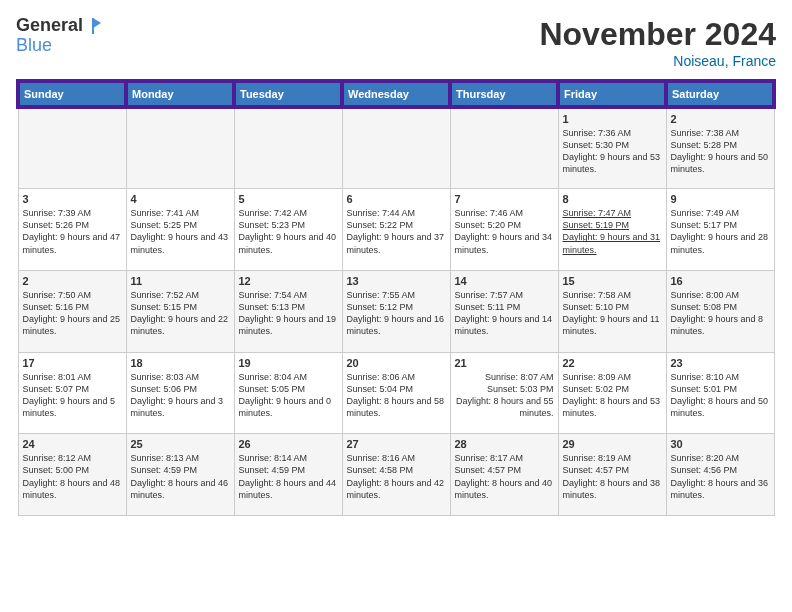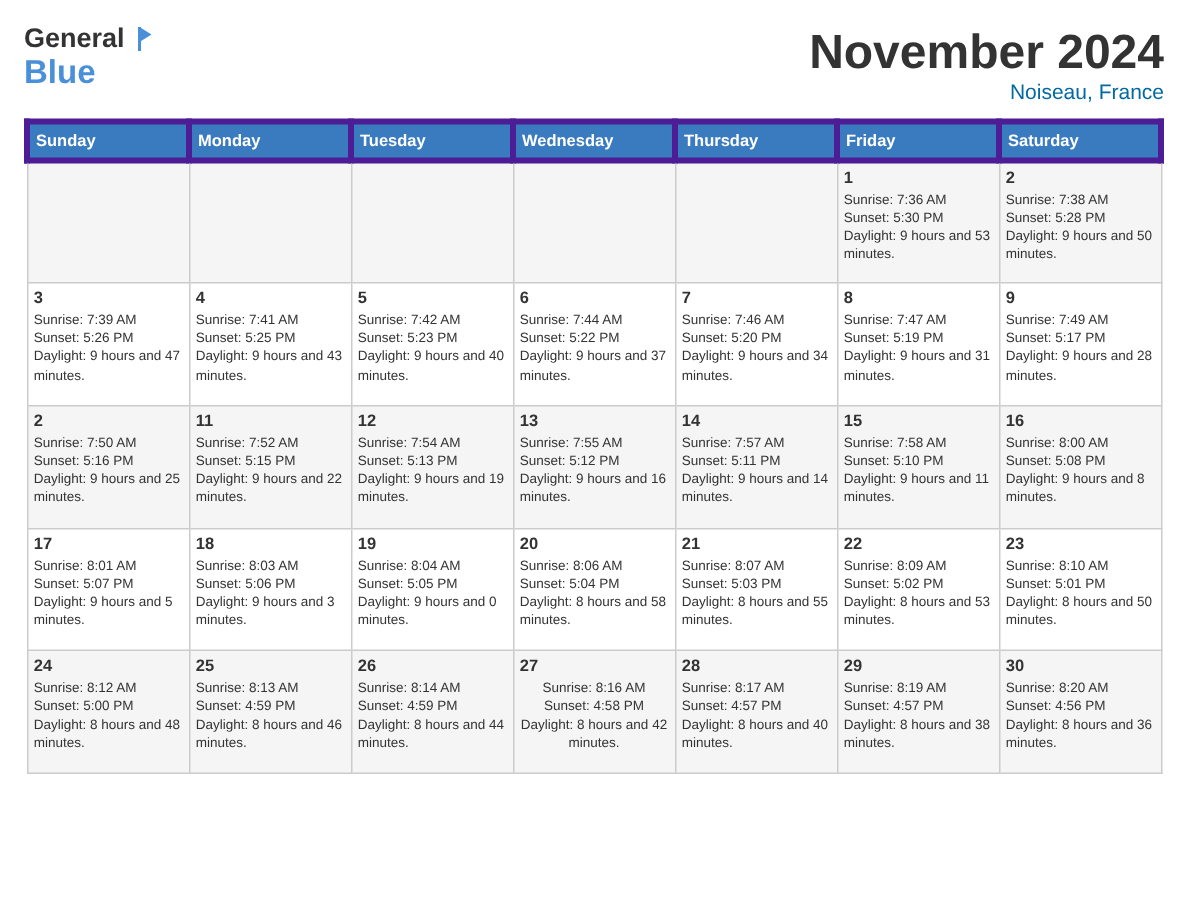--- a/index.html
+++ b/index.html
@@ -90,21 +90,21 @@
 <div class="page">
   <div class="header">
     <div class="logo">
       <div>
         <div style="font-size:18px;font-weight:bold;color:#333;line-height:1.1;">
           <span style="color:#333;">General</span><svg width="18" height="18" viewBox="0 0 18 18" style="display:inline-block;vertical-align:middle;margin:0 1px;">
               <polygon points="9,1 17,6 9,11" fill="#4a90d9"></polygon>
               <rect x="8" y="1" width="2" height="16" fill="#4a90d9"></rect>
             </svg>
         </div>
-        <div style="font-size:22px;font-weight:bold;color:#4a90d9;line-height:1.1;">Blue</div>
+        <div style="font-size:18px;font-weight:normal;color:#4a90d9;line-height:1.1;">Blue</div>
       </div>
     </div>
     <div class="title-block">
       <div class="month-title">November 2024</div>
       <div class="location">Noiseau, France</div>
     </div>
   </div>
 
   <table class="calendar">
     <thead>
@@ -164,21 +164,21 @@
 Daylight: 9 hours and 37 minutes.</div>
           </td>
           <td>
             <span class="day-num">7</span>
             <div class="cell-text" style="white-space: pre-line;">Sunrise: 7:46 AM
 Sunset: 5:20 PM
 Daylight: 9 hours and 34 minutes.</div>
           </td>
           <td>
             <span class="day-num">8</span>
-            <div class="cell-text" style="white-space: pre-line;">Sunrise: 7:47 AM
+            <div class="cell-text" style="white-space: pre-line; text-decoration: underline;">Sunrise: 7:47 AM
 Sunset: 5:19 PM
 Daylight: 9 hours and 31 minutes.</div>
           </td>
           <td>
             <span class="day-num">9</span>
             <div class="cell-text" style="white-space: pre-line;">Sunrise: 7:49 AM
 Sunset: 5:17 PM
 Daylight: 9 hours and 28 minutes.</div>
           </td>
         </tr>
@@ -246,21 +246,21 @@
 Daylight: 9 hours and 0 minutes.</div>
           </td>
           <td>
             <span class="day-num">20</span>
             <div class="cell-text" style="white-space: pre-line;">Sunrise: 8:06 AM
 Sunset: 5:04 PM
 Daylight: 8 hours and 58 minutes.</div>
           </td>
           <td>
             <span class="day-num">21</span>
-            <div class="cell-text" style="white-space: pre-line;">Sunrise: 8:07 AM
+            <div class="cell-text" style="white-space: pre-line; text-align: right;">Sunrise: 8:07 AM
 Sunset: 5:03 PM
 Daylight: 8 hours and 55 minutes.</div>
           </td>
           <td>
             <span class="day-num">22</span>
             <div class="cell-text" style="white-space: pre-line;">Sunrise: 8:09 AM
 Sunset: 5:02 PM
 Daylight: 8 hours and 53 minutes.</div>
           </td>
           <td>
@@ -284,21 +284,21 @@
 Daylight: 8 hours and 46 minutes.</div>
           </td>
           <td>
             <span class="day-num">26</span>
             <div class="cell-text" style="white-space: pre-line;">Sunrise: 8:14 AM
 Sunset: 4:59 PM
 Daylight: 8 hours and 44 minutes.</div>
           </td>
           <td>
             <span class="day-num">27</span>
-            <div class="cell-text" style="white-space: pre-line; text-align: center;">Sunrise: 8:16 AM
+            <div class="cell-text" style="white-space: pre-line;">Sunrise: 8:16 AM
 Sunset: 4:58 PM
 Daylight: 8 hours and 42 minutes.</div>
           </td>
           <td>
             <span class="day-num">28</span>
             <div class="cell-text" style="white-space: pre-line;">Sunrise: 8:17 AM
 Sunset: 4:57 PM
 Daylight: 8 hours and 40 minutes.</div>
           </td>
           <td>

